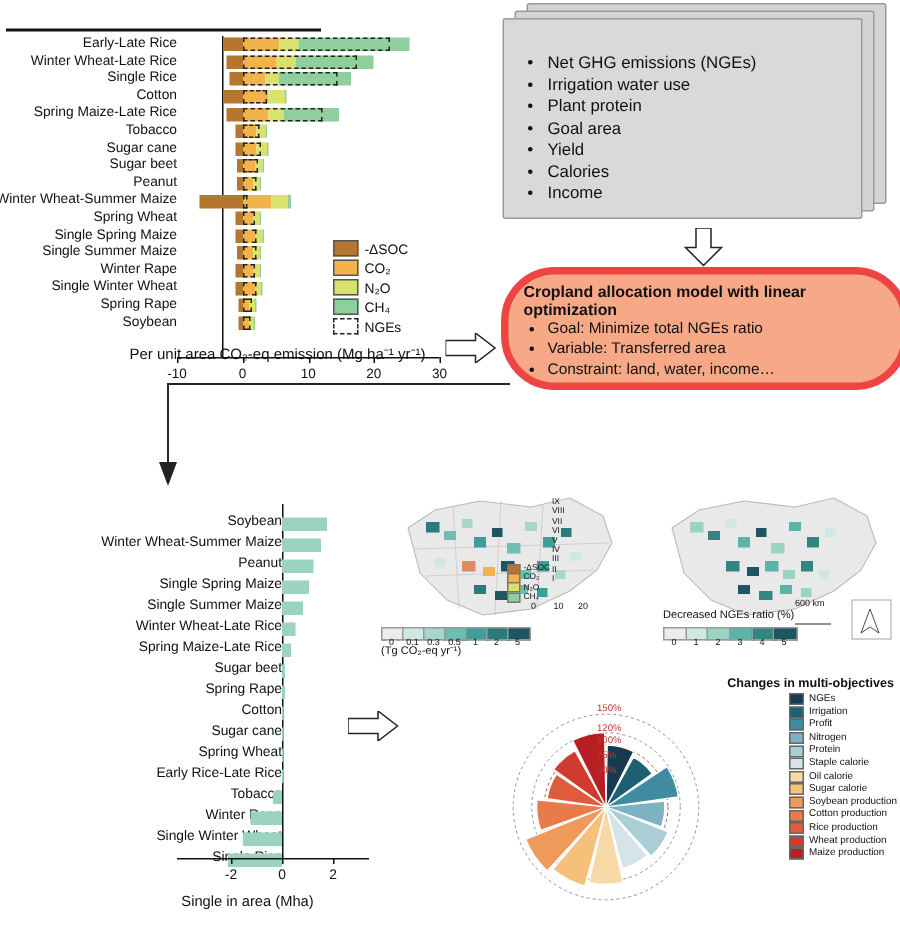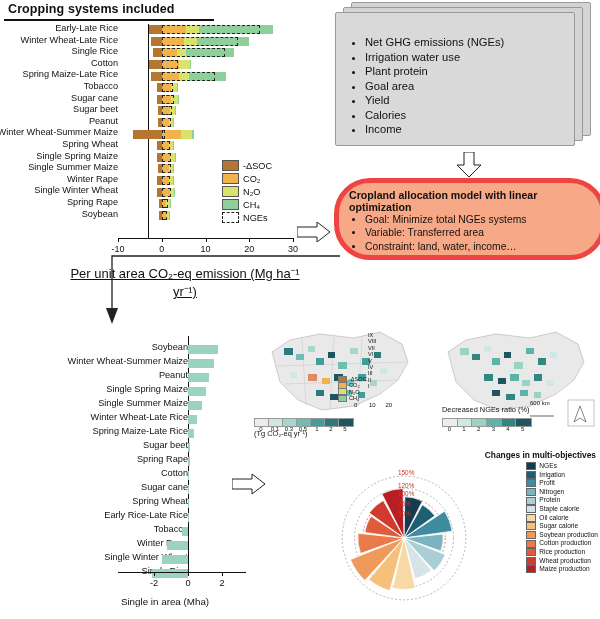--- a/index.html
+++ b/index.html
@@ -32,21 +32,21 @@
   .barwrap{position:absolute;left:118px;top:1.2px;height:9px;width:175px;}
   .seg{position:absolute;top:0;height:9px;}
   .negbox{position:absolute;top:0;height:9px;border:1px dashed #222;box-sizing:border-box;background:transparent;}
   .axisA{
     position:absolute;left:118px;top:214px;width:175px;height:1px;background:#111;
   }
   .tickA{position:absolute;top:214px;width:1px;height:4px;background:#111;}
   .tlabA{position:absolute;top:220px;font-size:9px;transform:translateX(-50%);}
   .zeroA{position:absolute;left:148px;top:0;width:1px;height:214px;background:#111;}
   .xlabA{
-    position:absolute;left:60px;top:264px;width:250px;text-align:center;font-size:13px;text-decoration:underline;
+    position:absolute;left:60px;top:228px;width:250px;text-align:center;font-size:10px;
   }
   .legendA{
     position:absolute;left:222px;top:135px;width:86px;font-size:9.2px;
   }
   .legendA .lrow{display:flex;align-items:center;height:13px;}
   .legendA .sw{width:15px;height:9px;margin-right:4px;border:0.6px solid #555;}
   .legendA .swd{width:15px;height:9px;margin-right:4px;border:1px dashed #222;background:#fff;}
 
   
   #panelB{left:335px;top:2px;width:258px;height:152px;}
@@ -104,21 +104,20 @@
   .roselegend{position:absolute;right:2px;top:14px;font-size:6.6px;line-height:8.6px;}
   .rlrow{display:flex;align-items:center;height:8.6px;}
   .rlsw{width:8px;height:6px;margin-right:3px;border:.4px solid #666;}
   .pctlab{position:absolute;font-size:6.4px;color:#c0392b;}
   svg{display:block;}
 </style>
 </head>
 <body>
 
 <div class="abs" id="panelA">
-  <div class="title">Cropping systems included</div>
   <div class="titleline"></div>
 
   <div class="chartA">
     <div class="zeroA"></div>
     <div class="rowsA" id="rowsA">
         <div class="rowA">
           <div class="labA">Early-Late Rice</div>
           <div class="barwrap">
             <div class="seg" style="background: rgb(181, 118, 47); left: 30.625px; width: 13.125px;"></div>
             <div class="seg" style="background: rgb(242, 179, 75); left: 43.75px; width: 24.0625px;"></div>
@@ -354,21 +353,21 @@
 <div class="abs" style="left:297px;top:222px;">
   <svg width="34" height="20" viewBox="0 0 34 20">
     <polygon points="0,5 20,5 20,0 33,10 20,20 20,15 0,15" fill="#ffffff" stroke="#222" stroke-width="1"></polygon>
   </svg>
 </div>
 
 <div id="panelC">
   <div class="ctitle">Cropland allocation model with linear optimization</div>
   <div class="clist">
     <ul style="list-style:disc;">
-      <li>Goal: Minimize total NGEs systems</li>
+      <li>Goal: Minimize total NGEs ratio</li>
       <li>Variable: Transferred area</li>
       <li>Constraint: land, water, income…</li>
     </ul>
   </div>
 </div>
 
 <div class="abs" style="left:96px;top:252px;">
   <svg width="250" height="78" viewBox="0 0 250 78">
     <path d="M244,4 L16,4 L16,58" fill="none" stroke="#222" stroke-width="1.3"></path>
     <polygon points="10,56 22,56 16,72" fill="#222"></polygon>

